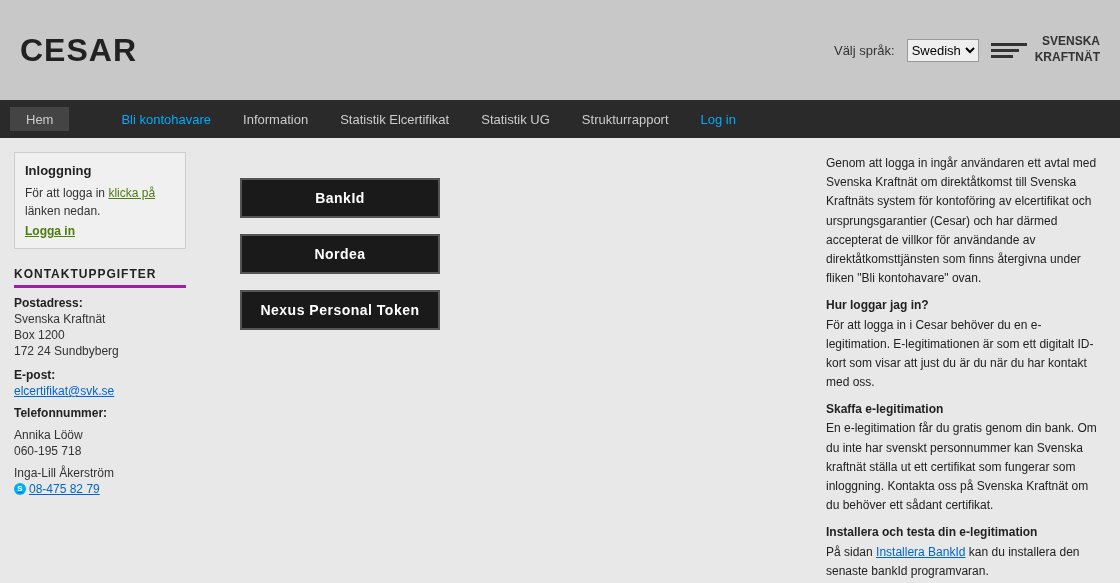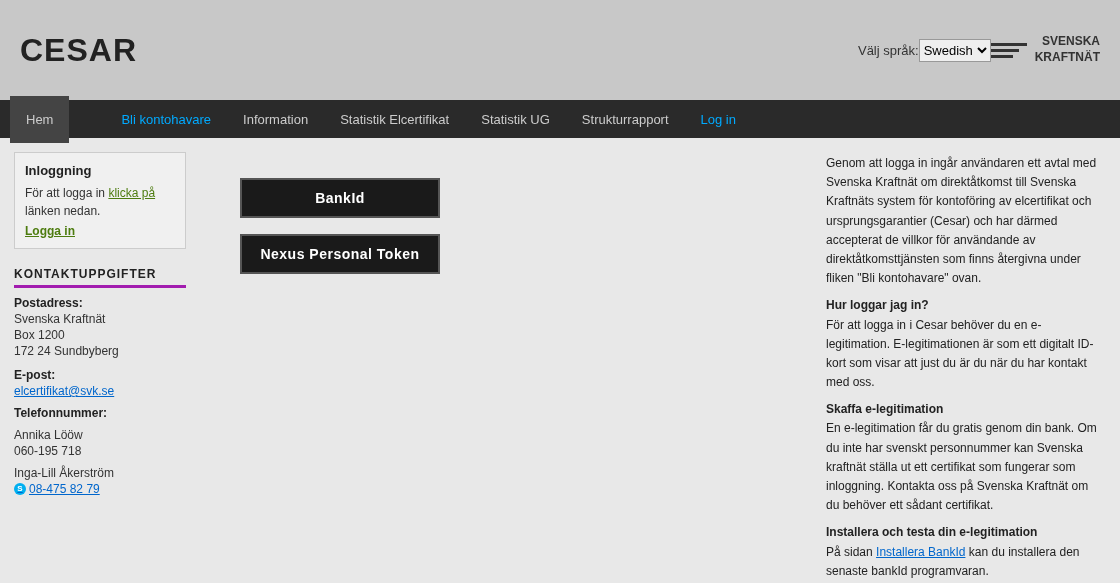--- a/index.html
+++ b/index.html
@@ -16,20 +16,21 @@
     }
     #logo {
       font-size: 32px;
       font-weight: bold;
       color: #222;
       letter-spacing: 1px;
     }
     #header-right {
       display: flex;
       align-items: center;
+      gap: 12px;
     }
     #lang-label { font-size: 13px; color: #333; }
     #lang-select {
       font-size: 13px;
       padding: 2px 0;
       border: 1px solid #999;
     }
     #sk-logo {
       display: flex;
       align-items: center;
@@ -52,21 +53,21 @@
       display: flex;
       align-items: center;
       height: 38px;
       padding: 0 10px;
       gap: 0;
     }
     .nav-item {
       color: #ccc;
       font-size: 13px;
       padding: 0 16px;
-      height: 47px;
+      height: 24px;
       display: flex;
       align-items: center;
       cursor: pointer;
       text-decoration: none;
       white-space: nowrap;
     }
     .nav-item.active { background: #444; }
     .nav-item.highlight { color: #00aaff; margin-left: 36px; }
     .nav-item.login { color: #00aaff; }
 
@@ -227,20 +228,21 @@
             <span class="skype-icon">S</span>
             <span>08-475 82 79</span>
           </a>
         </div>
       </div>
     </div>
   </div>
 
   <div id="center">
     <button class="login-btn">BankId</button>
+    <button class="login-btn">Nordea</button>
     <button class="login-btn">Nexus Personal Token</button>
   </div>
 
   <div id="info-panel">
     <p>
       Genom att logga in ingår användaren ett avtal med Svenska Kraftnät om direktåtkomst till Svenska Kraftnäts system för kontoföring av elcertifikat och ursprungsgarantier (Cesar) och har därmed accepterat de villkor för användande av direktåtkomsttjänsten som finns återgivna under fliken "Bli kontohavare" ovan.
     </p>
     <p>
       <strong>Hur loggar jag in?</strong><br>
       För att logga in i Cesar behöver du en e-legitimation. E-legitimationen är som ett digitalt ID-kort som visar att just du är du när du har kontakt med oss.

